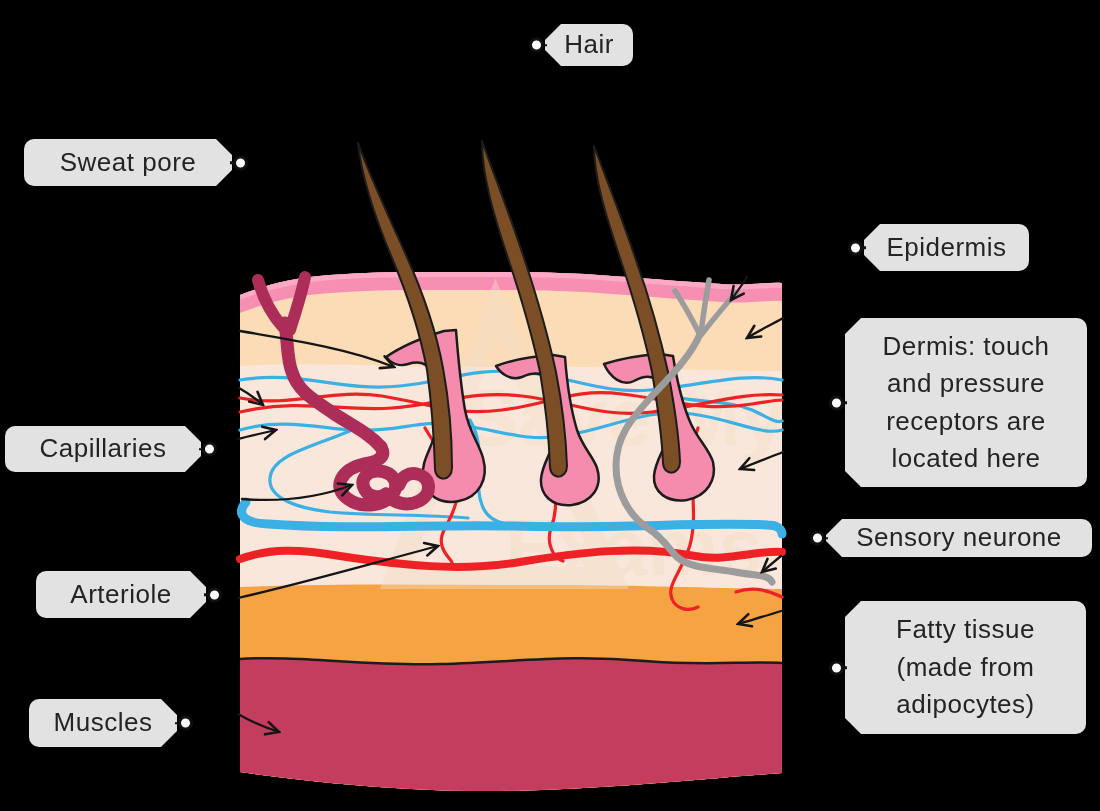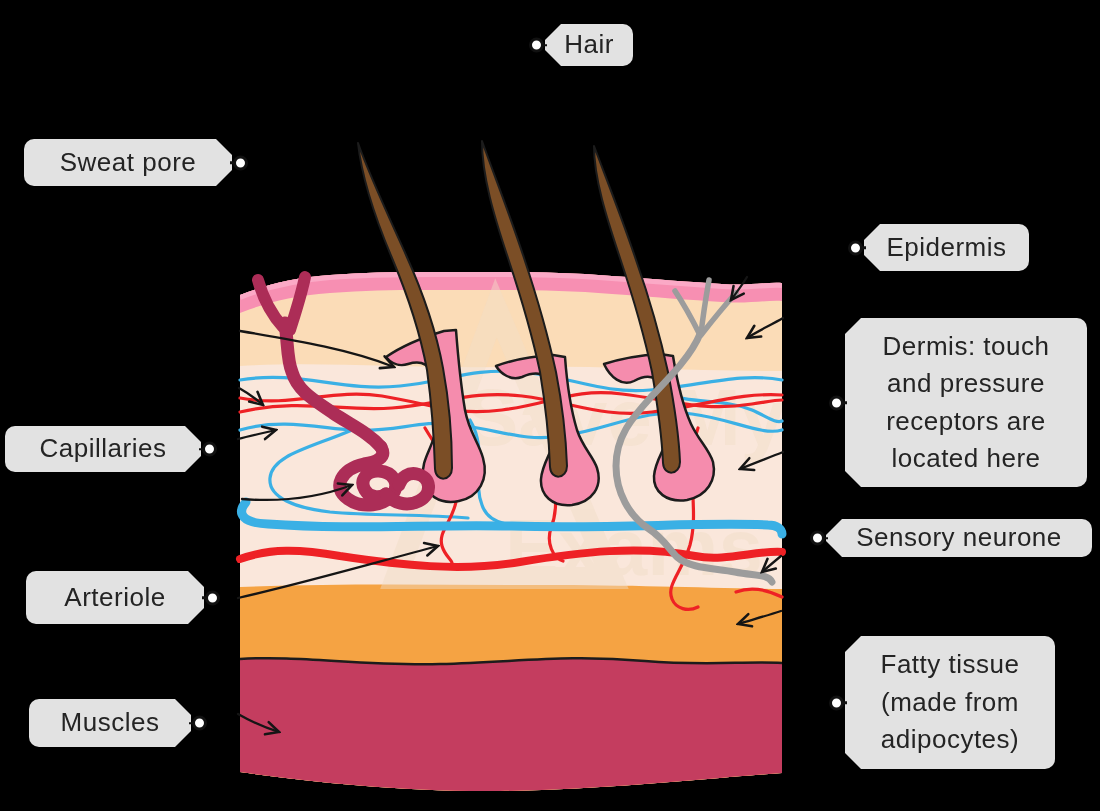--- a/index.html
+++ b/index.html
@@ -25,23 +25,23 @@
   
   .tag-hair        {left:545px;top:24px;width:88px;height:42px;}
   .tag-free-nerve  {left:777px;top:28px;width:290px;height:124px;}
   .tag-sweat-pore  {left:24px;top:139px;width:208px;height:47px;}
   .tag-epidermis   {left:864px;top:224px;width:165px;height:47px;}
   .tag-muscle      {left:60px;top:317px;width:135px;height:46px;}
   .tag-dermis      {left:845px;top:318px;width:242px;height:169px;}
   .tag-capillaries {left:5px;top:385px;width:196px;height:46px;margin-top:41px;}
   .tag-sweat-gland {left:5px;top:477px;width:222px;height:47px;}
   .tag-sensory     {left:826px;top:519px;width:266px;height:38px;}
-  .tag-arteriole   {left:26px;top:571px;width:170px;height:53px;padding-left:8px;}
-  .tag-fatty       {left:845px;top:636px;width:210px;height:133px;}
-  .tag-muscles     {left:29px;top:699px;width:148px;height:48px;padding-left:14px;}
+  .tag-arteriole   {left:36px;top:571px;width:170px;height:47px;}
+  .tag-fatty       {left:845px;top:601px;width:241px;height:133px;}
+  .tag-muscles     {left:29px;top:699px;width:148px;height:48px;}
 </style>
 </head>
 <body>
 
 <div class="stage">
 
   <svg width="1100" height="811" viewBox="0 0 1100 811">
     <defs>
       <clipPath id="blockClip">
         <path d="M240,295 C265,285 292,278 330,275 C380,271 420,272 470,272 C520,272 562,272 612,276 C652,279 692,282 722,284 C747,286 766,282 782,283 L782,773 C700,779 600,790 500,791 C400,792 302,781 240,772 Z"></path>

